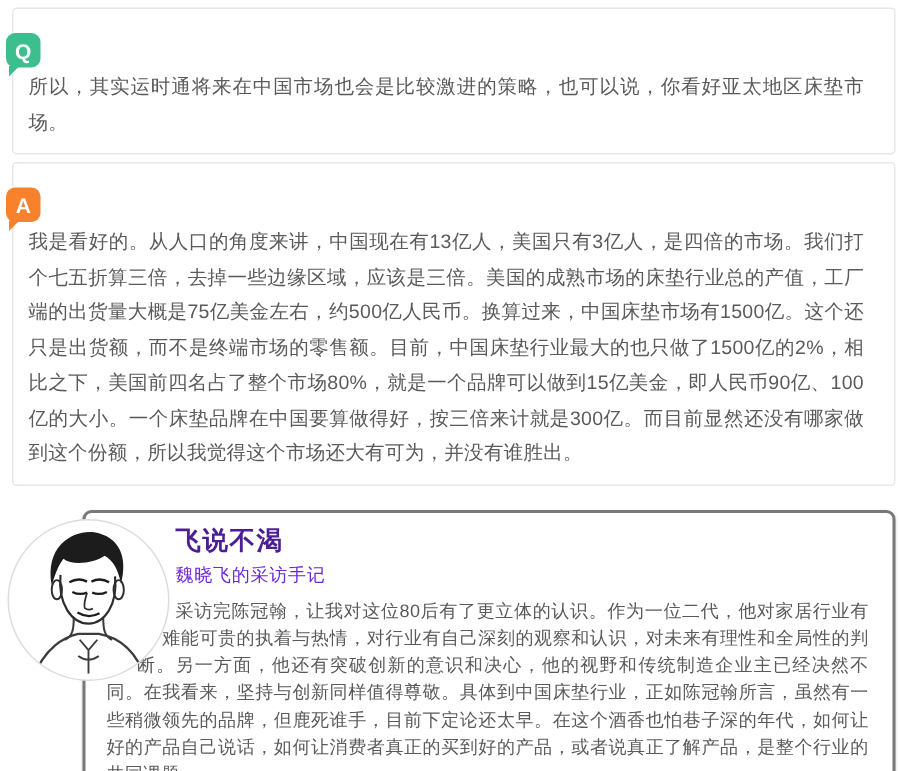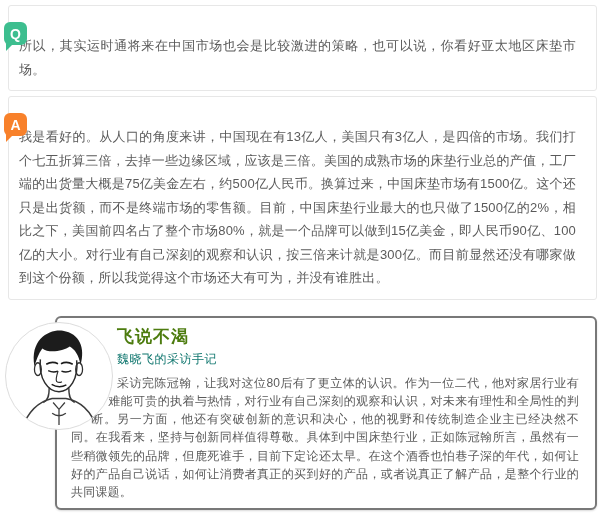--- a/index.html
+++ b/index.html
@@ -53,21 +53,21 @@
   .bubble-a::after { border-top: 7px solid #f8812b; }
   .speaker {
     margin-left: 18px;
     font-size: 19px;
     line-height: 24px;
     letter-spacing: 1.5px;
     color: #4a4a4a;
     font-weight: 400;
   }
   .qa-text {
-    margin-top: 15px;
+    margin-top: 27px;
     font-size: 13px;
     line-height: 23.5px;
     letter-spacing: 0.2px;
     color: #5a5a5a;
     text-align: justify;
   }
 
   
   .note-card {
     position: relative;
@@ -94,28 +94,28 @@
   .wrap-spacer {
     float: left;
     width: 46px;
     height: 100px;
     shape-outside: polygon(0 0, 100% 0, 100% 50%, 74% 72%, 36% 88%, 0 98%);
   }
   .note-title {
     font-size: 17px;
     font-weight: bold;
     line-height: 22px;
-    color: #4d7c0f;
+    color: #4c1d95;
     letter-spacing: 1px;
   }
   .note-subtitle {
     margin-top: 3px;
     font-size: 12px;
     line-height: 16px;
-    color: #0f766e;
+    color: #6d28d9;
     letter-spacing: 0.5px;
   }
   .note-text {
     margin-top: 7px;
     font-size: 12px;
     line-height: 18.3px;
     letter-spacing: 0.2px;
     color: #5a5a5a;
     text-align: justify;
   }
@@ -129,21 +129,21 @@
     <span class="bubble bubble-q">
       <span>Q</span>
     </span>
     <p class="qa-text">所以，其实运时通将来在中国市场也会是比较激进的策略，也可以说，你看好亚太地区床垫市场。</p>
   </section>
 
   <section class="qa-card">
     <span class="bubble bubble-a">
       <span>A</span>
     </span>
-    <p class="qa-text">我是看好的。从人口的角度来讲，中国现在有13亿人，美国只有3亿人，是四倍的市场。我们打个七五折算三倍，去掉一些边缘区域，应该是三倍。美国的成熟市场的床垫行业总的产值，工厂端的出货量大概是75亿美金左右，约500亿人民币。换算过来，中国床垫市场有1500亿。这个还只是出货额，而不是终端市场的零售额。目前，中国床垫行业最大的也只做了1500亿的2%，相比之下，美国前四名占了整个市场80%，就是一个品牌可以做到15亿美金，即人民币90亿、100亿的大小。对行业有自己深刻的观察和认识，按三倍来计就是300亿。而目前显然还没有哪家做到这个份额，所以我觉得这个市场还大有可为，并没有谁胜出。</p>
+    <p class="qa-text">我是看好的。从人口的角度来讲，中国现在有13亿人，美国只有3亿人，是四倍的市场。我们打个七五折算三倍，去掉一些边缘区域，应该是三倍。美国的成熟市场的床垫行业总的产值，工厂端的出货量大概是75亿美金左右，约500亿人民币。换算过来，中国床垫市场有1500亿。这个还只是出货额，而不是终端市场的零售额。目前，中国床垫行业最大的也只做了1500亿的2%，相比之下，美国前四名占了整个市场80%，就是一个品牌可以做到15亿美金，即人民币90亿、100亿的大小。一个床垫品牌在中国要算做得好，按三倍来计就是300亿。而目前显然还没有哪家做到这个份额，所以我觉得这个市场还大有可为，并没有谁胜出。</p>
   </section>
 
   <section class="note-card">
     <div class="avatar">
       <svg viewBox="0 0 108 108" aria-hidden="true">
 
         <path d="M16 108 C 24 86, 38 79, 47 77 L 61 77 C 73 79, 86 87, 93 108" fill="none" stroke="#3c3c3c" stroke-width="1.6"></path>
 
         <path d="M44 66 C44 74 43 79 38 81 M64 66 C64 74 65 79 70 81" fill="none" stroke="#3c3c3c" stroke-width="1.4"></path>
 

